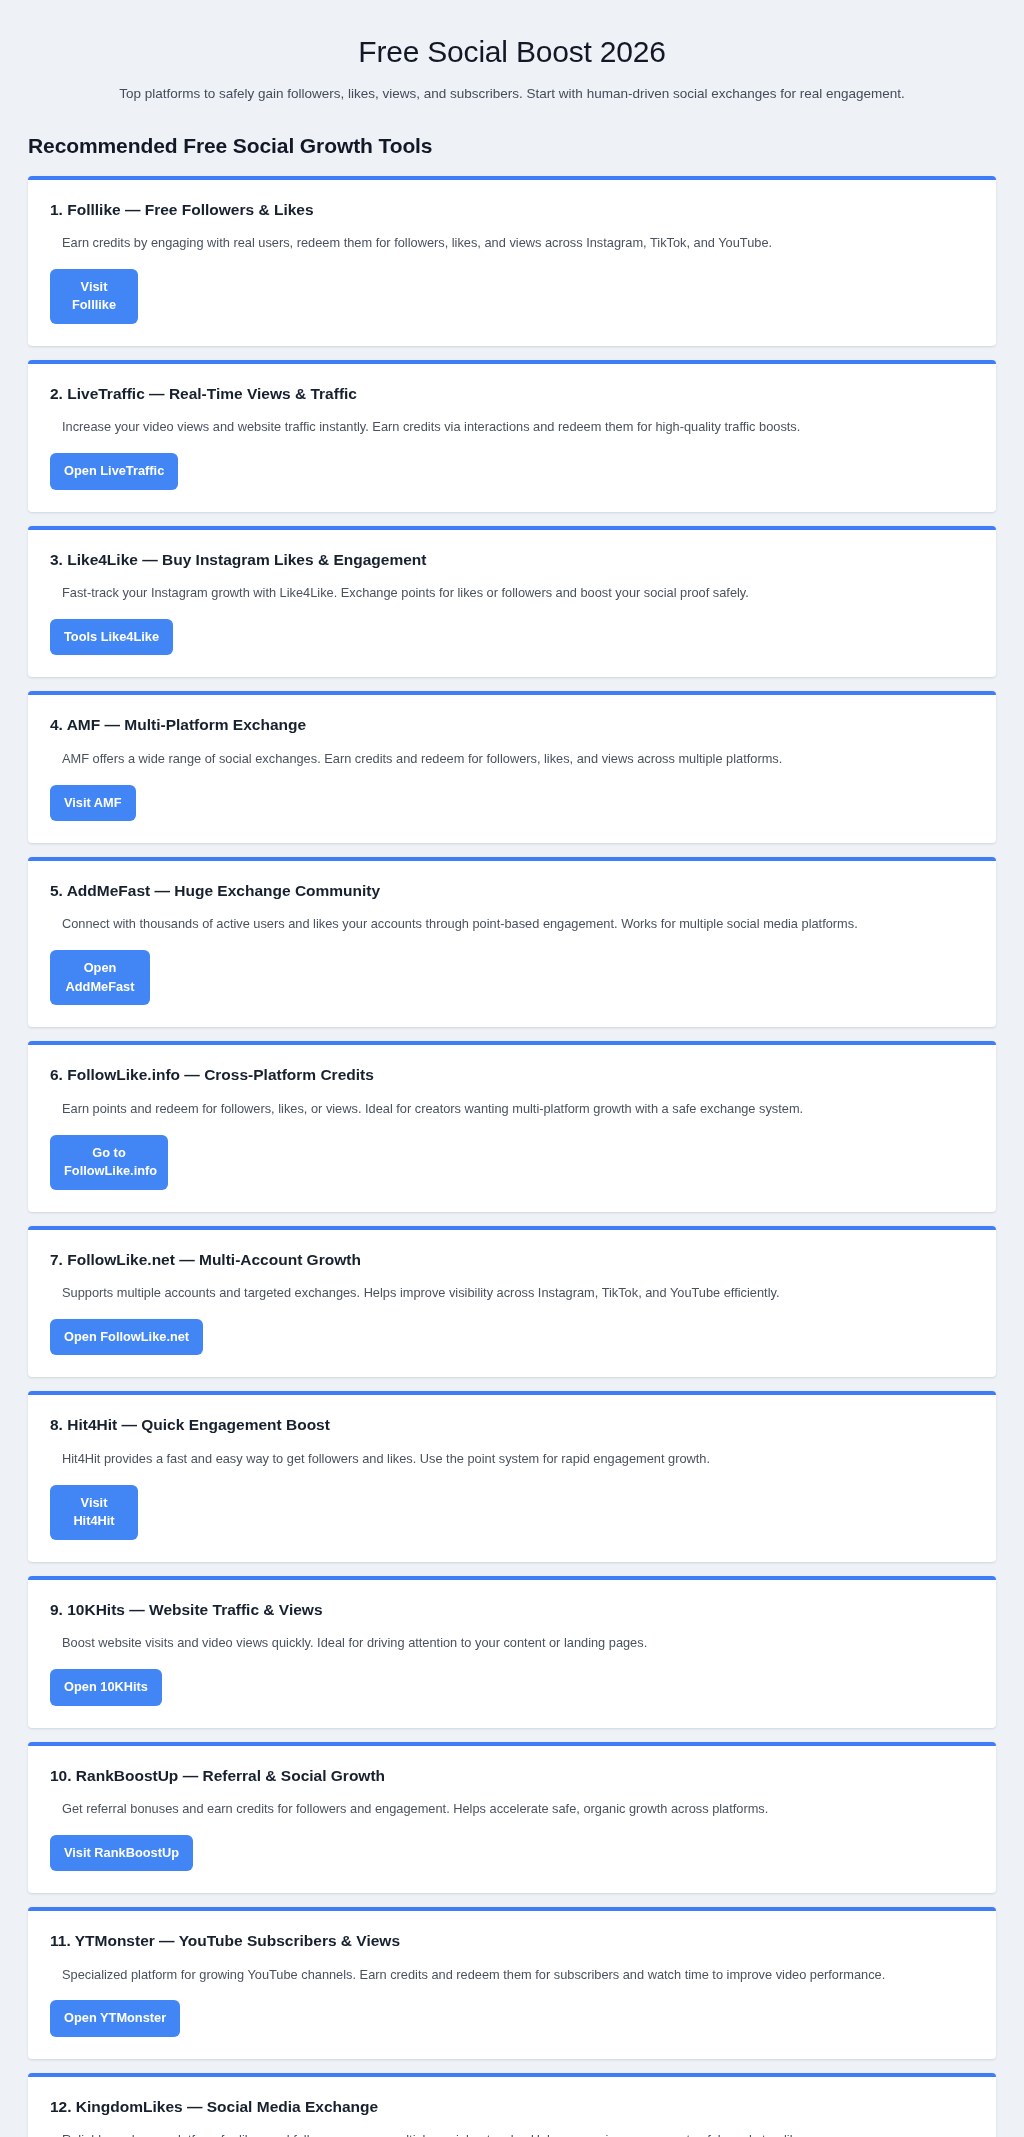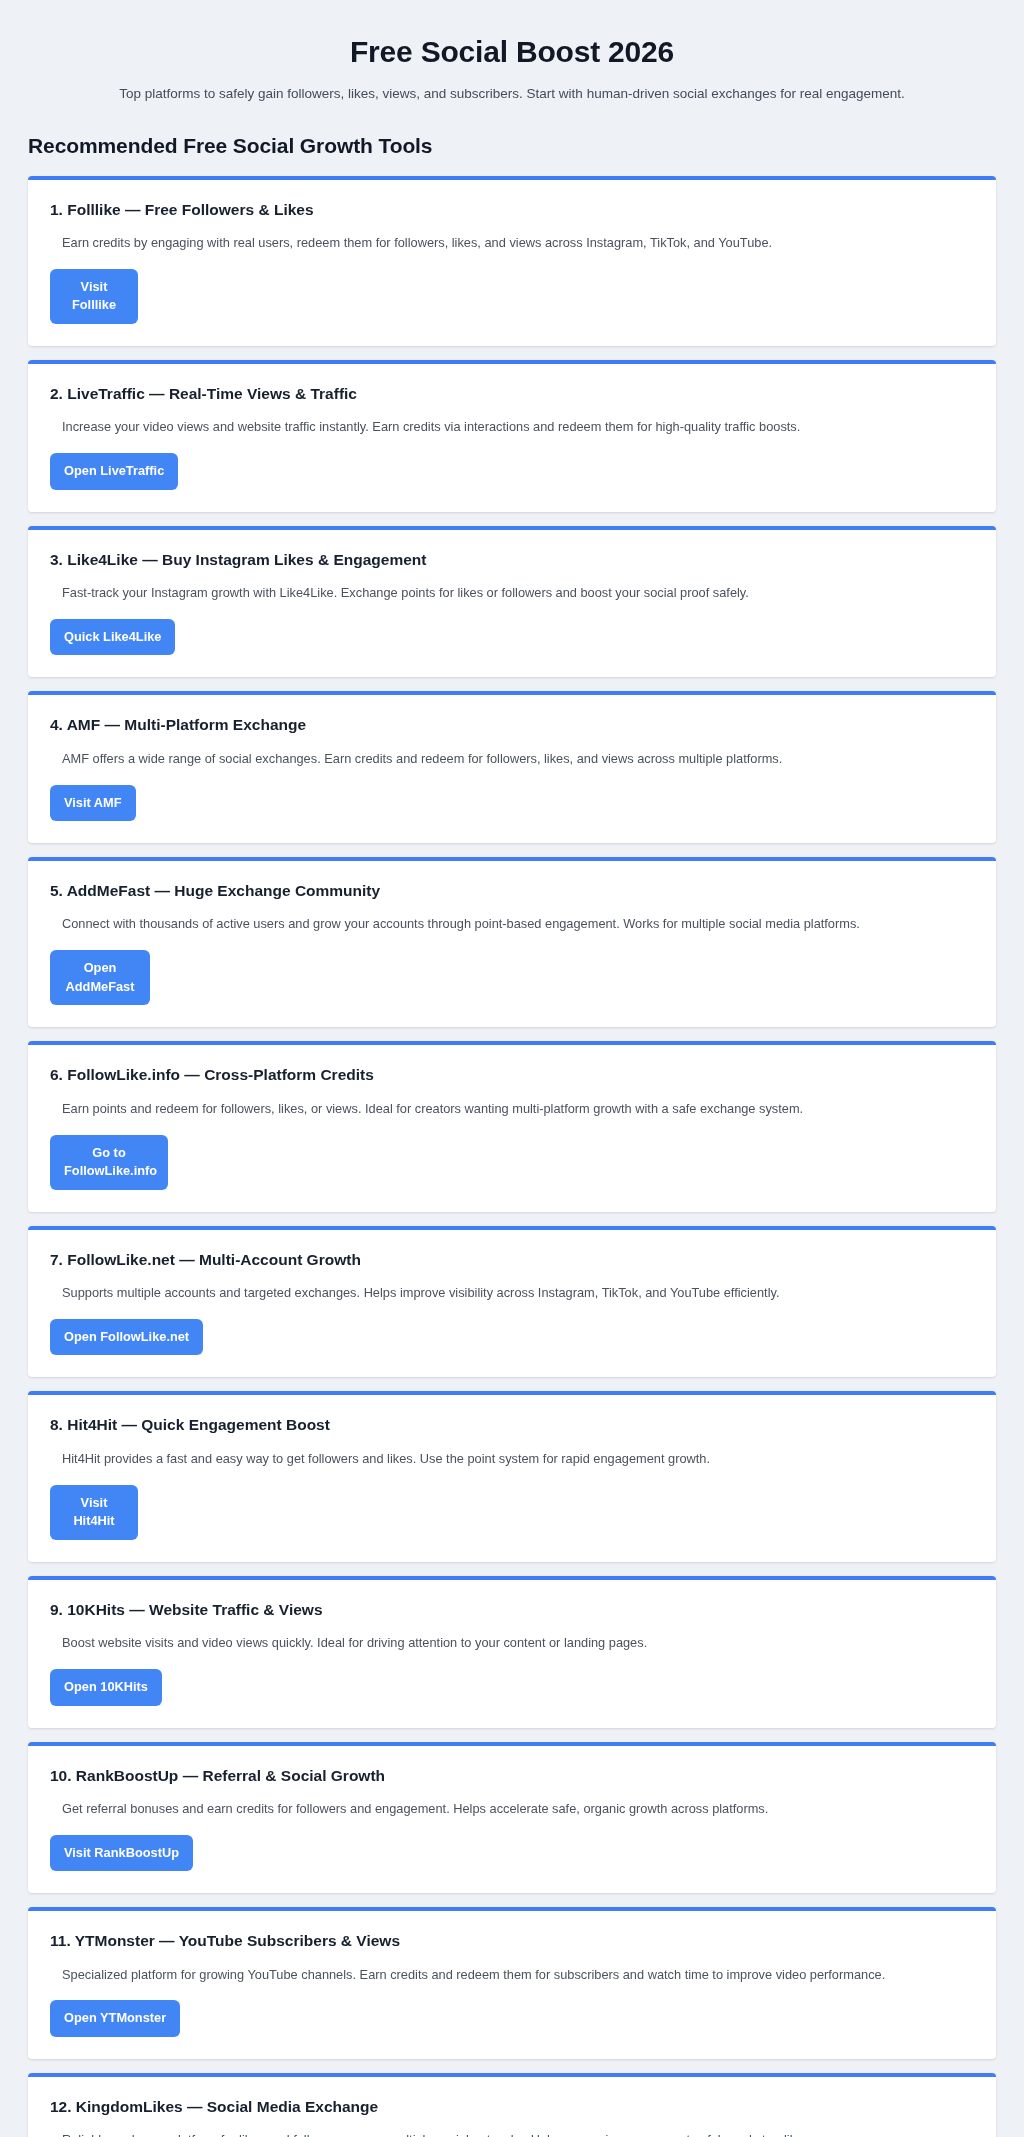--- a/index.html
+++ b/index.html
@@ -23,21 +23,21 @@
   }
 
   
   .site-header {
     padding-top: 34px;
     text-align: center;
   }
   .site-title {
     font-size: 30px;
     line-height: 1.2;
-    font-weight: bold;
+    font-weight: normal;
     letter-spacing: -0.2px;
     color: #121826;
     margin: 0 0 14px 0;
   }
   .site-subtitle {
     font-size: 13.5px;
     line-height: 1.45;
     color: #444c59;
     margin: 0;
     padding: 0 10px;
@@ -115,23 +115,23 @@
   <header class="site-header">
     <h1 class="site-title">Free Social Boost 2026</h1>
     <p class="site-subtitle">Top platforms to safely gain followers, likes, views, and subscribers. Start with human-driven social exchanges for real engagement.</p>
   </header>
 
   <h2 class="section-heading">Recommended Free Social Growth Tools</h2>
 
   <main class="card-list">
       <article class="tool-card"><h3 class="card-title">1. Folllike — Free Followers &amp; Likes</h3><p class="card-desc">Earn credits by engaging with real users, redeem them for followers, likes, and views across Instagram, TikTok, and YouTube.</p><a class="card-cta wrap" role="button">Visit Folllike</a></article>
       <article class="tool-card"><h3 class="card-title">2. LiveTraffic — Real-Time Views &amp; Traffic</h3><p class="card-desc">Increase your video views and website traffic instantly. Earn credits via interactions and redeem them for high-quality traffic boosts.</p><a class="card-cta" role="button">Open LiveTraffic</a></article>
-      <article class="tool-card"><h3 class="card-title">3. Like4Like — Buy Instagram Likes &amp; Engagement</h3><p class="card-desc">Fast-track your Instagram growth with Like4Like. Exchange points for likes or followers and boost your social proof safely.</p><a class="card-cta" role="button">Quick Like4Like</a></article>
+      <article class="tool-card"><h3 class="card-title">3. Like4Like — Buy Instagram Likes &amp; Engagement</h3><p class="card-desc">Fast-track your Instagram growth with Like4Like. Exchange points for likes or followers and boost your social proof safely.</p><a class="card-cta" role="button">Tools Like4Like</a></article>
       <article class="tool-card"><h3 class="card-title">4. AMF — Multi-Platform Exchange</h3><p class="card-desc">AMF offers a wide range of social exchanges. Earn credits and redeem for followers, likes, and views across multiple platforms.</p><a class="card-cta" role="button">Visit AMF</a></article>
-      <article class="tool-card"><h3 class="card-title">5. AddMeFast — Huge Exchange Community</h3><p class="card-desc">Connect with thousands of active users and grow your accounts through point-based engagement. Works for multiple social media platforms.</p><a class="card-cta wrap-mid" role="button">Open AddMeFast</a></article>
+      <article class="tool-card"><h3 class="card-title">5. AddMeFast — Huge Exchange Community</h3><p class="card-desc">Connect with thousands of active users and likes your accounts through point-based engagement. Works for multiple social media platforms.</p><a class="card-cta wrap-mid" role="button">Open AddMeFast</a></article>
       <article class="tool-card"><h3 class="card-title">6. FollowLike.info — Cross-Platform Credits</h3><p class="card-desc">Earn points and redeem for followers, likes, or views. Ideal for creators wanting multi-platform growth with a safe exchange system.</p><a class="card-cta wrap-wide" role="button">Go to FollowLike.info</a></article>
       <article class="tool-card"><h3 class="card-title">7. FollowLike.net — Multi-Account Growth</h3><p class="card-desc">Supports multiple accounts and targeted exchanges. Helps improve visibility across Instagram, TikTok, and YouTube efficiently.</p><a class="card-cta" role="button">Open FollowLike.net</a></article>
       <article class="tool-card"><h3 class="card-title">8. Hit4Hit — Quick Engagement Boost</h3><p class="card-desc">Hit4Hit provides a fast and easy way to get followers and likes. Use the point system for rapid engagement growth.</p><a class="card-cta wrap" role="button">Visit Hit4Hit</a></article>
       <article class="tool-card"><h3 class="card-title">9. 10KHits — Website Traffic &amp; Views</h3><p class="card-desc">Boost website visits and video views quickly. Ideal for driving attention to your content or landing pages.</p><a class="card-cta" role="button">Open 10KHits</a></article>
       <article class="tool-card"><h3 class="card-title">10. RankBoostUp — Referral &amp; Social Growth</h3><p class="card-desc">Get referral bonuses and earn credits for followers and engagement. Helps accelerate safe, organic growth across platforms.</p><a class="card-cta" role="button">Visit RankBoostUp</a></article>
       <article class="tool-card"><h3 class="card-title">11. YTMonster — YouTube Subscribers &amp; Views</h3><p class="card-desc">Specialized platform for growing YouTube channels. Earn credits and redeem them for subscribers and watch time to improve video performance.</p><a class="card-cta" role="button">Open YTMonster</a></article>
       <article class="tool-card">
         <h3 class="card-title">12. KingdomLikes — Social Media Exchange</h3>
         <p class="card-desc">Reliable exchange platform for likes and followers across multiple social networks. Helps you gain engagement safely and steadily.</p>
       </article>

